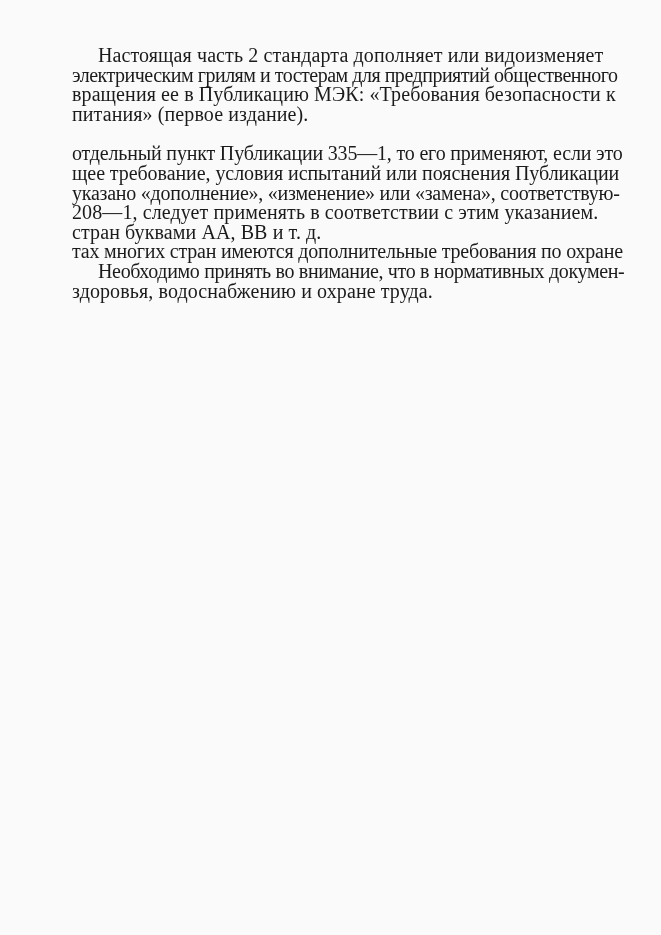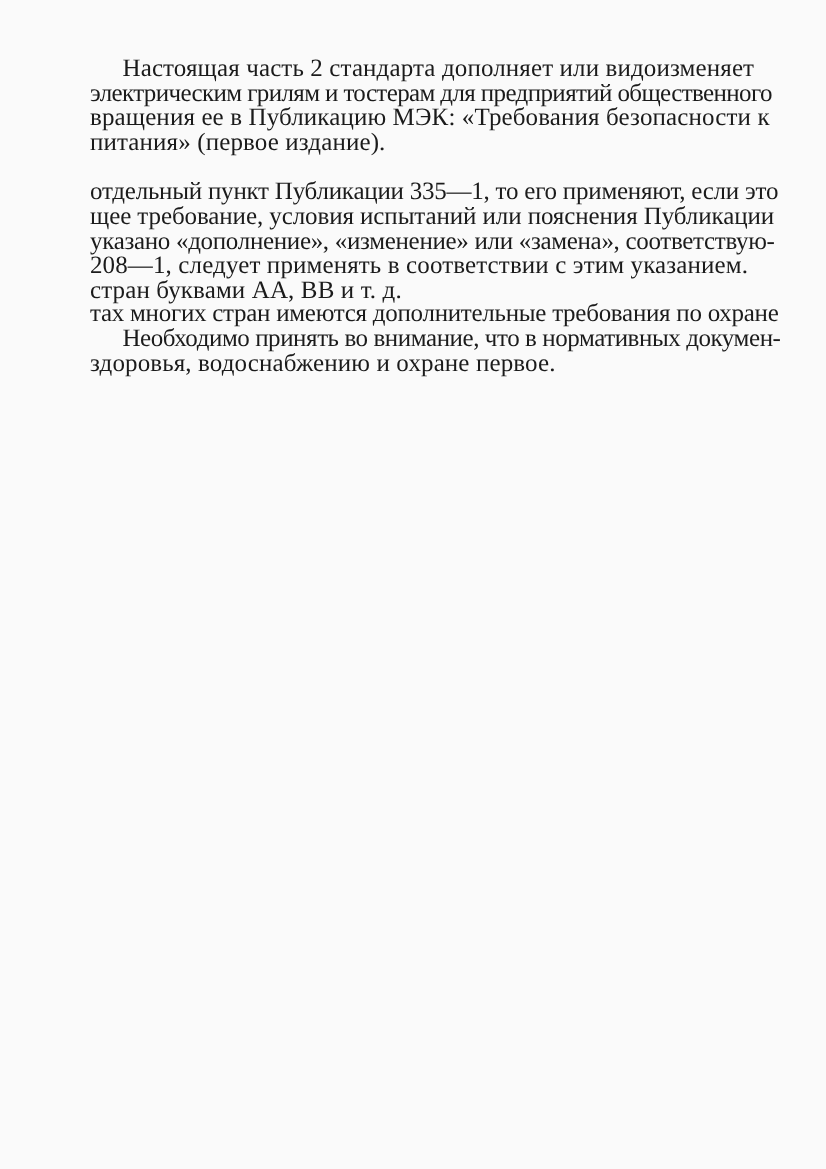--- a/index.html
+++ b/index.html
@@ -66,16 +66,16 @@
     <span class="line last" style="white-space: nowrap;">208—1, следует применять в соответствии с этим указанием.</span>
   </div>
 
   <div class="para para-block">
     <span class="line last" style="white-space: nowrap;">стран буквами АА, ВВ и т. д.</span>
   </div>
 
   <div class="para para-block">
     <span class="line" style="white-space: nowrap; letter-spacing: -0.214px;">тах многих стран имеются дополнительные требования по охране</span>
     <span class="line first" style="white-space: nowrap; letter-spacing: -0.346px;">Необходимо принять во внимание, что в нормативных докумен-</span>
-    <span class="line last" style="white-space: nowrap;">здоровья, водоснабжению и охране первое.</span>
+    <span class="line last" style="white-space: nowrap;">здоровья, водоснабжению и охране труда.</span>
   </div>
 
 </div>
 
 </body></html>

